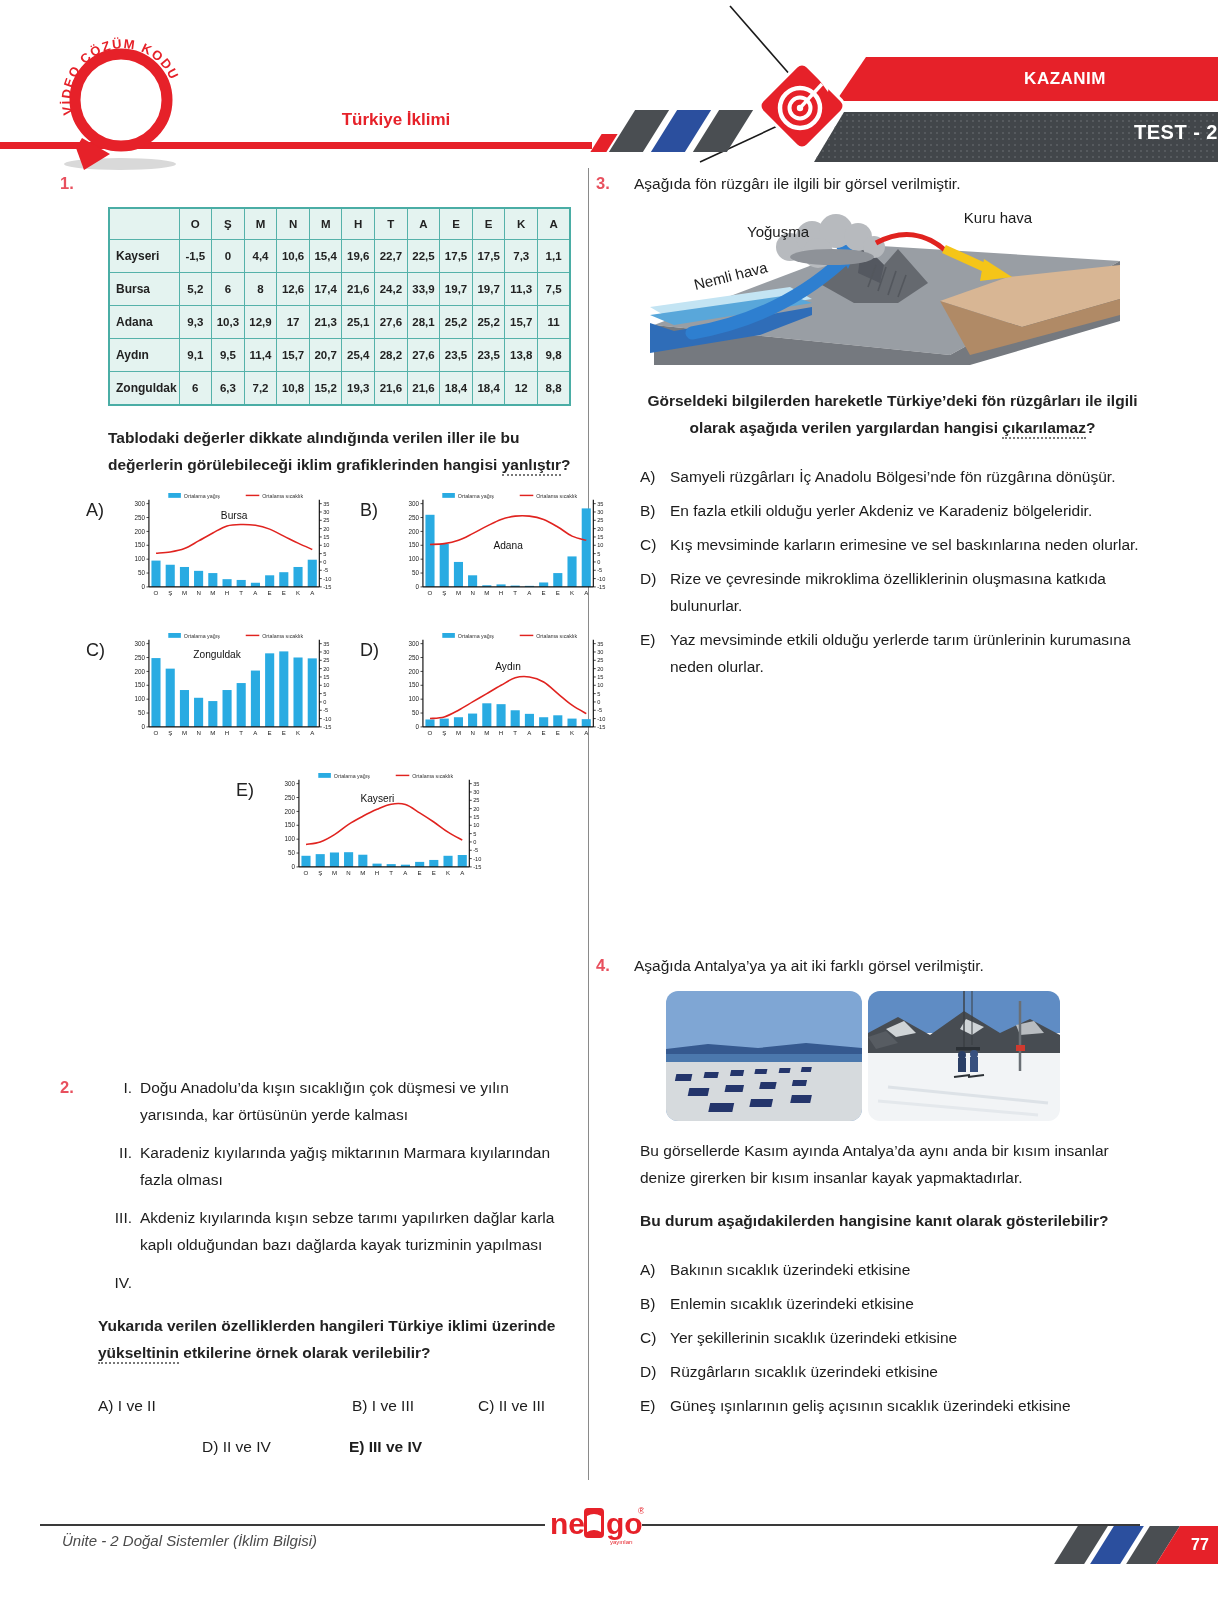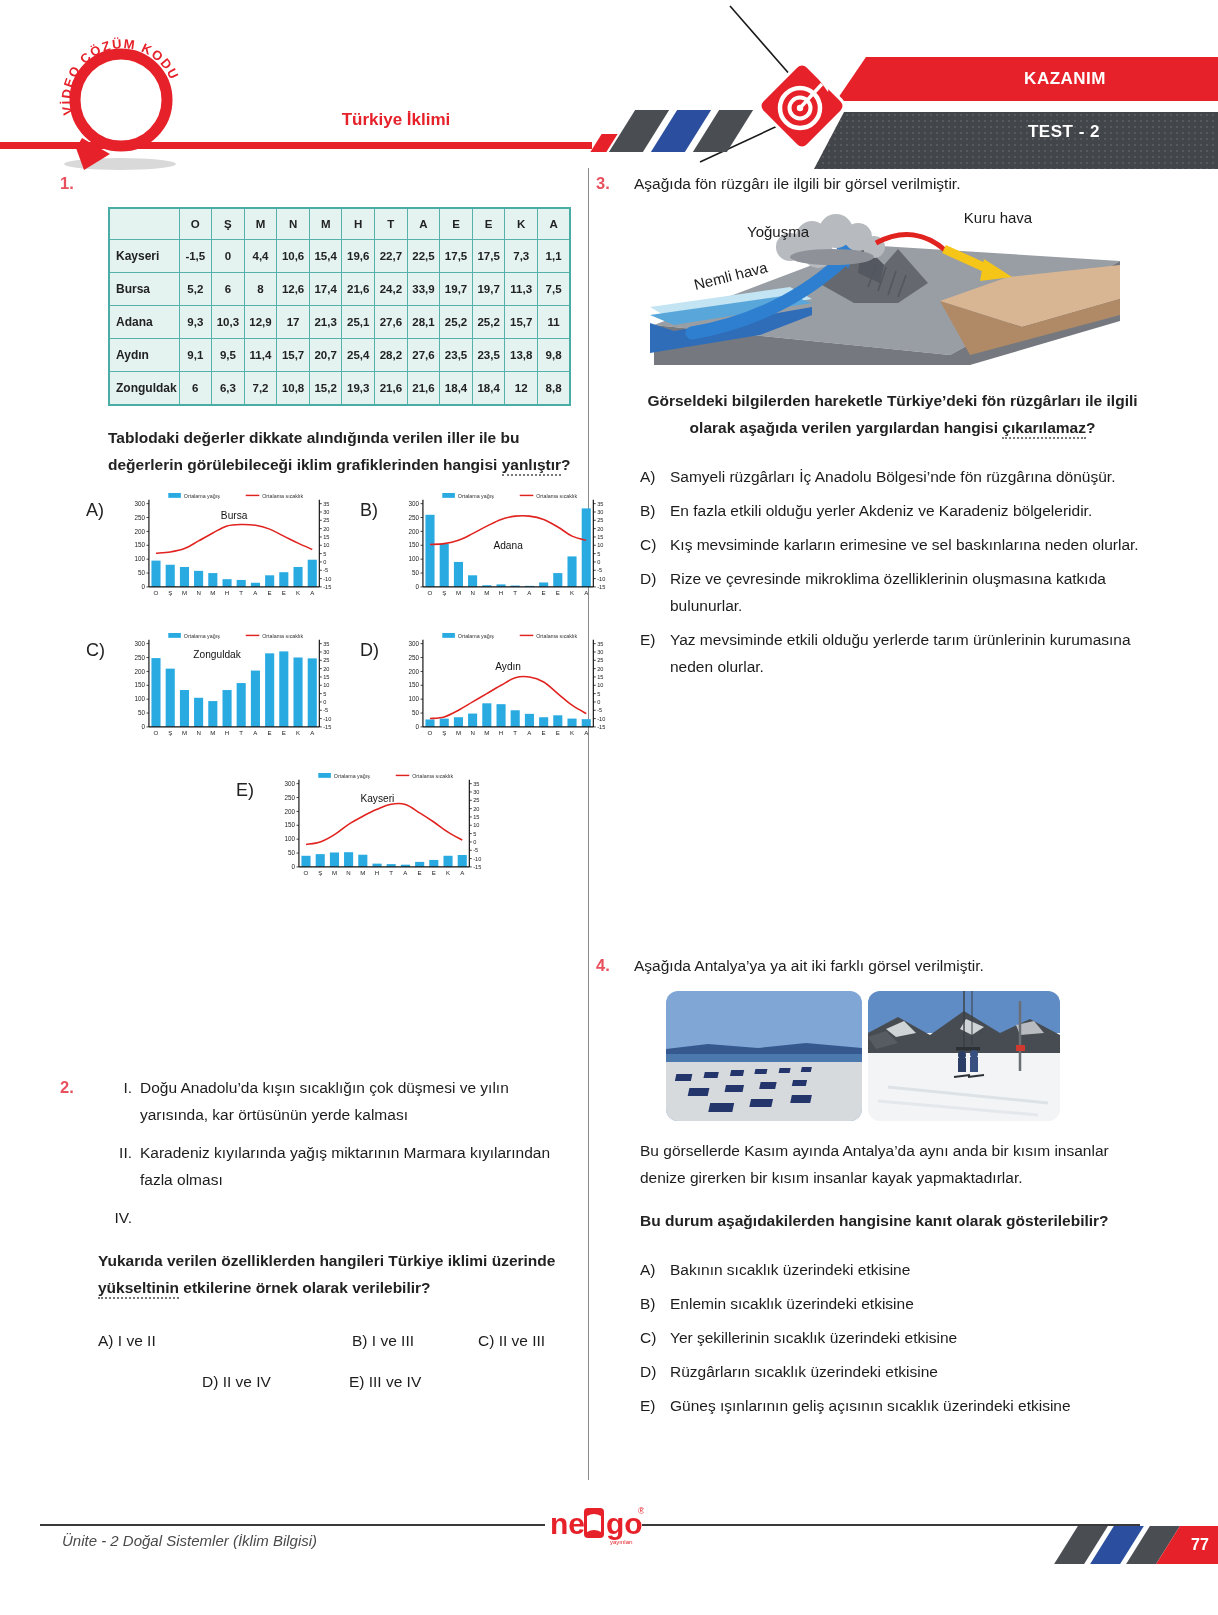--- a/index.html
+++ b/index.html
@@ -7,24 +7,24 @@
   .page{position:relative;width:1218px;height:1615px;margin:0 auto;background:#fff;overflow:hidden;}
 
   
   .topic-title{position:absolute;left:200px;top:110px;width:392px;text-align:center;
     color:#e62129;font-weight:bold;font-size:17px;}
   .red-bar{position:absolute;left:0;top:142px;width:592px;height:7px;background:#e62129;}
   .stamp{position:absolute;left:56px;top:22px;}
   .kz-red{position:absolute;left:836px;top:57px;width:382px;height:44px;background:#e62129;
     clip-path:polygon(30px 0,100% 0,100% 100%,0 100%);
     color:#fff;font-weight:bold;font-size:17px;line-height:44px;text-align:right;padding-right:112px;box-sizing:border-box;letter-spacing:.5px;}
-  .kz-dark{position:absolute;left:814px;top:112px;width:404px;height:57px;background:#42464a;
+  .kz-dark{position:absolute;left:814px;top:112px;width:404px;height:50px;background:#42464a;
     background-image:radial-gradient(#565a5e 1px,transparent 1.2px);background-size:6px 6px;
     clip-path:polygon(30px 0,100% 0,100% 100%,0 100%);
-    color:#fff;font-weight:bold;font-size:17px;line-height:40px;text-align:right;padding-right:118px;box-sizing:border-box;letter-spacing:.5px;}
+    color:#fff;font-weight:bold;font-size:20px;line-height:40px;text-align:right;box-sizing:border-box;letter-spacing:.5px;}
   .hdr-stripe{position:absolute;height:42px;width:34px;transform:skewX(-32deg);}
   .hdr-lines{position:absolute;left:600px;top:0;width:420px;height:170px;pointer-events:none;}
   .diamond{position:absolute;left:748px;top:52px;width:108px;height:108px;}
 
   
   .divider{position:absolute;left:588px;top:168px;width:1px;height:1312px;background:#8a8a8a;}
   .colblock{position:absolute;width:524px;}
   .colblock.right{width:566px;}
 
   .qrow{display:flex;}
@@ -624,34 +624,38 @@
         <div id="q2-items">
             <div class="q2-item txt">
               <span class="roman">I.</span>
               <div style="max-width: 430px;">Doğu Anadolu’da kışın sıcaklığın çok düşmesi ve yılın yarısında, kar örtüsünün yerde kalması</div>
             </div>
             <div class="q2-item txt">
               <span class="roman">II.</span>
               <div style="max-width: 430px;">Karadeniz kıyılarında yağış miktarının Marmara kıyılarından fazla olması</div>
             </div>
             <div class="q2-item txt">
+              <span class="roman">III.</span>
+              <div style="max-width: 430px;">Akdeniz kıyılarında kışın sebze tarımı yapılırken dağlar karla kaplı olduğundan bazı dağlarda kayak turizminin yapılması</div>
+            </div>
+            <div class="q2-item txt">
               <span class="roman">IV.</span>
             </div>
           </div>
         <div class="txt bold" style="margin-top:16px;max-width:470px;">
           <span>Yukarıda verilen özelliklerden hangileri Türkiye iklimi üzerinde </span><span class="u">yükseltinin</span><span> etkilerine örnek olarak verilebilir?</span>
         </div>
         <div class="q2-optrow1 txt" id="q2-optrow1">
             <span style="width: 190px;">A) I ve II</span>
             <span style="width: 190px; text-align: center;">B) I ve III</span>
             <span style="width: auto;">C) II ve III</span>
           </div>
         <div class="q2-optrow2 txt" id="q2-optrow2">
             <span style="margin-right: 78px;">D) II ve IV</span>
-            <span style="margin-right: 74px;">E) III ve IV</span>
+            <span style="margin-right: 74px; font-weight: bold;">E) III ve IV</span>
           </div>
       </div>
     </div>
   </div>
 
   <div class="colblock right" style="left:596px;top:170px;">
     <div class="qrow">
       <div class="qnum">3.</div>
       <div class="qbody txt">Aşağıda fön rüzgârı ile ilgili bir görsel verilmiştir.</div>
     </div>

